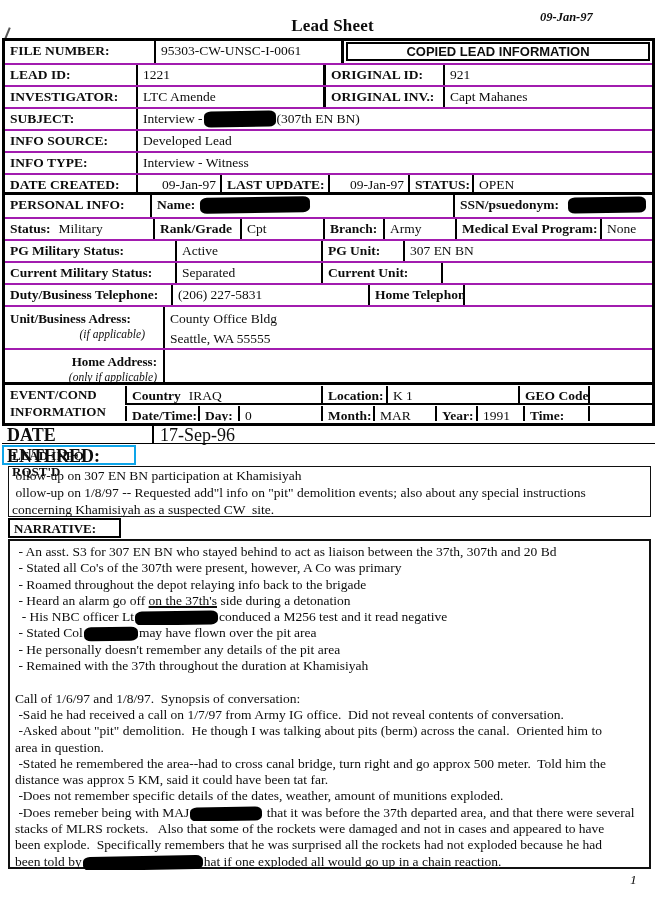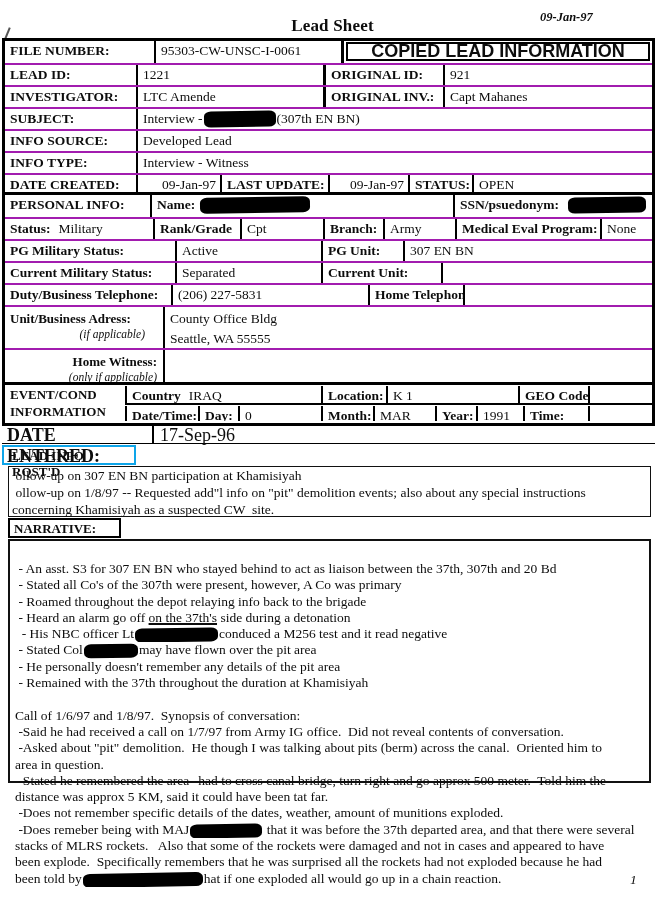--- a/index.html
+++ b/index.html
@@ -24,21 +24,21 @@
   .c{border-left:2px solid #000;padding:2px 4px 0 5px;overflow:hidden;white-space:nowrap;
      box-sizing:border-box;font-size:13.5px;flex:0 0 auto;}
   .c:first-child{border-left:none;}
   .cf{flex:1 1 auto;}
   .h22{height:22px;} .h21{height:21px;} .h18{height:18px;padding-top:1px;}
   .rt{text-align:right;}
   .gap8{display:inline-block;width:8px;}
   .gap4{display:inline-block;width:4px;}
   
   .copied-box{border:2.5px solid #000;margin:1px 2px;height:15px;line-height:15px;
-    text-align:center;font-family:"Liberation Sans",sans-serif;font-weight:bold;font-size:18px;}
+    text-align:center;font-family:"Liberation Sans",sans-serif;font-weight:bold;font-size:13px;}
   
   .redact{display:inline-block;background:#000;height:14px;border-radius:7px/5px;
     vertical-align:text-bottom;transform:rotate(-1deg);margin:0 1px -1px 1px;}
   .redact.tall{height:16px;}
   
   .lbl2 .l1{font-weight:bold;font-size:13px;line-height:19px;}
   .lbl2 .l2{font-style:italic;font-size:11.5px;line-height:13px;}
   
   #evt-left{width:120px;border-left:none;padding-top:1px;}
   #evt-left div{font-weight:bold;font-size:13px;line-height:17px;}
@@ -52,21 +52,21 @@
     height:100%;box-sizing:border-box;font-weight:bold;padding:2px 0 0 5px;}
   #date-entered-row .val{display:inline-block;padding-left:6px;vertical-align:top;padding-top:2px;}
   #lead-info-box{position:absolute;top:445px;left:2px;width:134px;height:20px;
     border:2px solid #0ea5e9;box-sizing:border-box;font-weight:bold;font-size:13px;padding:1px 0 0 8px;}
   
   .textbox{position:absolute;left:8px;width:643px;border:1.5px solid #111;
     box-sizing:border-box;font-size:13.5px;}
   #leadinfo-text{top:466px;height:51px;padding:1px 0 0 3px;}
   #narrative-label{position:absolute;top:518px;left:8px;width:113px;height:20px;
     border:2px solid #000;box-sizing:border-box;font-weight:bold;font-size:13px;padding:1px 0 0 4px;background:#fff;}
-  #narrative-text{top:539px;height:244px;padding:20px 0 0 5px;border-width:2px;}
+  #narrative-text{top:539px;height:330px;padding:3px 0 0 5px;border-width:2px;}
   .tline{height:16.3px;line-height:16.3px;white-space:pre;overflow:hidden;}
   #leadinfo-text .tline{height:16.8px;line-height:16.8px;}
   .u{text-decoration:underline;text-decoration-thickness:1.5px;}
   #page-number{position:absolute;top:872px;left:630px;font-size:13.5px;font-style:italic;}
 </style>
 </head>
 <body>
 
 <div id="page-title">Lead Sheet</div>
 <div id="page-date">09-Jan-97</div>
@@ -152,21 +152,21 @@
       <div class="l1">Unit/Business Adress:</div>
       <div class="l2" style="text-align:right;padding-right:14px">(if applicable)</div>
     </div>
     <div class="c cf" style="line-height:20px">
       <div>County Office Bldg</div>
       <div>Seattle, WA   55555</div>
     </div>
   </div>
   <div class="row" style="height:34px">
     <div class="c lbl2" style="width:158px;text-align:right;padding-right:6px">
-      <div class="l1">Home Witness:</div>
+      <div class="l1">Home Address:</div>
       <div class="l2">(only if applicable)</div>
     </div>
     <div class="c cf"></div>
   </div>
 </div>
 
 <div class="block" id="t3">
   <div class="row" style="height:38px">
     <div class="c" id="evt-left">
       <div>EVENT/COND</div>

